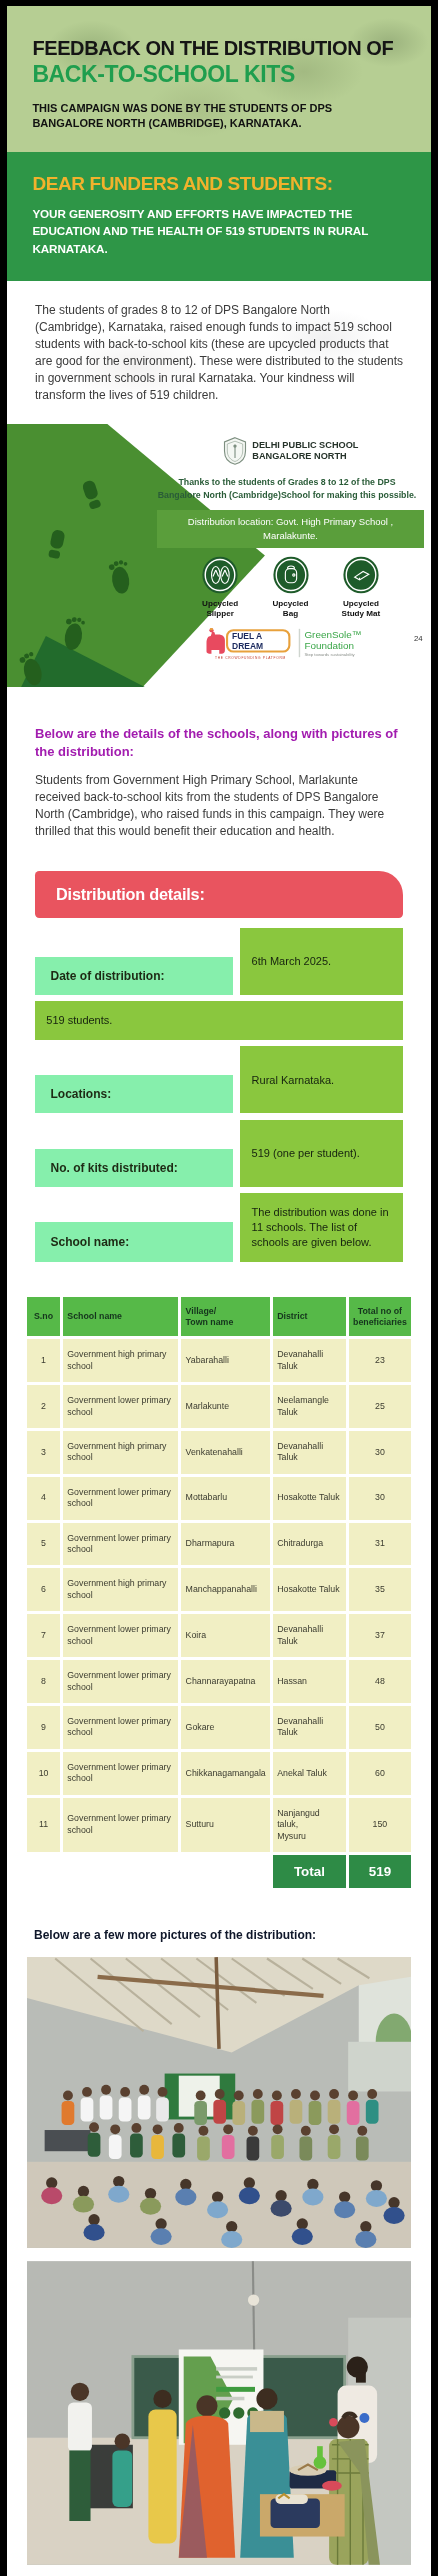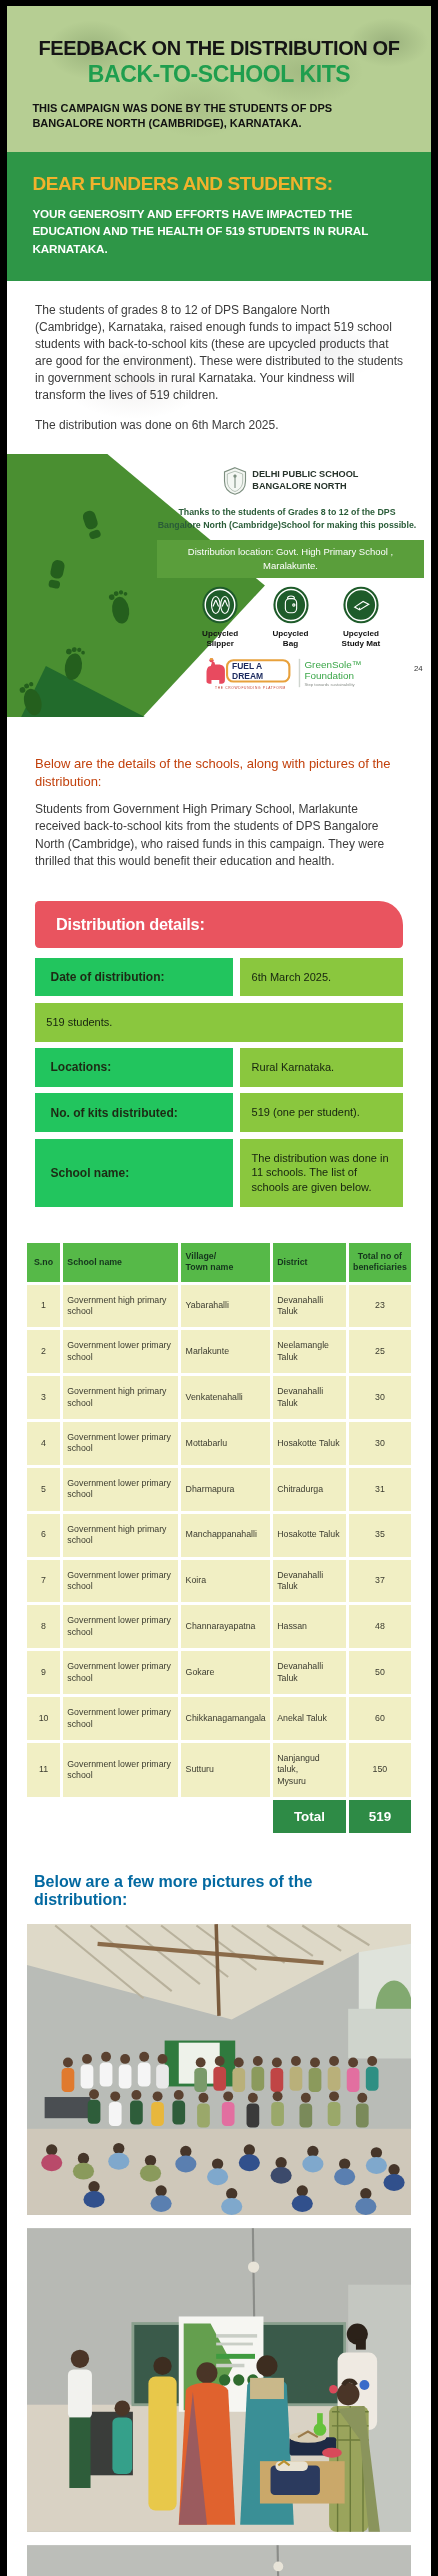--- a/index.html
+++ b/index.html
@@ -9,21 +9,21 @@
 
   
   .hero{background:#b6ce93;padding:30px 25.4px 21px 25.4px;position:relative;}
   .hero:before{content:"";position:absolute;inset:0;
     background:
       radial-gradient(64px 42px at 20% 30%,rgba(40,70,30,.20),transparent 70%),
       radial-gradient(85px 49px at 70% 45%,rgba(60,80,40,.16),transparent 70%),
       radial-gradient(57px 35px at 90% 25%,rgba(30,50,25,.18),transparent 70%),
       radial-gradient(71px 42px at 45% 70%,rgba(90,100,60,.12),transparent 70%);}
   .hero>*{position:relative;}
-  .hero h1{margin:0;font-size:20px;line-height:1.22;color:#151515;letter-spacing:-0.4px;font-weight:800;text-align:center;}
+  .hero h1{margin:0;font-size:20px;line-height:1.22;color:#151515;letter-spacing:-0.4px;font-weight:800;}
   .hero h1 .line2{color:#1f9e4e;font-size:23px;}
   .hero-sub{margin:12.7px 0 0 0;font-size:11px;font-weight:700;color:#111;line-height:1.35;}
 
   
   .greeting{background:#2e9647;padding:21px 25.4px 24px 25.4px;}
   .greeting h2{margin:0 0 10px 0;color:#f2b22c;font-size:19px;letter-spacing:-0.4px;font-weight:800;}
   .greeting p{margin:0;color:#fff;font-size:11.7px;font-weight:700;letter-spacing:-0.1px;line-height:1.5;}
 
   
   .intro{background:#fff;padding:21px 28px 20px 28px;}
@@ -51,47 +51,47 @@
   .stat-div{width:1.4px;background:#2e7d36;margin:2.8px 4.2px;}
   .loc-banner{background:#5a9e3b;color:#fff;font-size:9.5px;line-height:1.45;padding:5px 10px;margin-top:8.5px;}
   .items{display:flex;justify-content:center;gap:18.4px;margin-top:8.5px;}
   .item{width:52px;}
   .item-label{font-size:8.1px;font-weight:700;color:#111;line-height:1.25;margin-top:2.8px;}
   .logo-row{display:flex;align-items:center;justify-content:center;gap:5.7px;margin-top:7px;}
   .pagenum{position:absolute;right:1.4px;bottom:40px;font-size:7.8px;color:#333;}
 
   
   .details{padding:38px 28px 0 28px;background:#fff;}
-  .details h3{margin:0 0 11.3px 0;font-size:13px;font-weight:400;color:#c2410c;line-height:1.35;}
+  .details h3{margin:0 0 11.3px 0;font-size:13px;font-weight:700;color:#a21caf;line-height:1.35;}
   .details .para{margin:0;font-size:12px;color:#3b3b3b;line-height:1.42;}
   .red-banner{margin:31px 0 4px 0;background:#e9545f;border-radius:4.2px 24px 4.2px 4.2px;padding:14px 21px;}
   .red-banner span{color:#fff;font-size:16.3px;font-weight:800;letter-spacing:-0.2px;}
   .kv{margin-top:10px;}
   .kv-row{display:flex;gap:7px;margin-top:6.4px;}
-  .kv-label{flex:0 0 180px;background:#22c55e;padding:12px 2.8px 12px 15.5px;font-size:12px;font-weight:800;color:#1d2a14;display:flex;align-items:center;}
+  .kv-label{flex:0 0 180px;background:#86efac;padding:12px 2.8px 12px 15.5px;font-size:12px;font-weight:800;color:#1d2a14;display:flex;align-items:center;margin-top:29px;}
   .kv-value{flex:1;background:#8ac73e;padding:12px 11.3px;font-size:11px;color:#16230f;display:flex;align-items:center;line-height:1.35;}
 
   
   .schools{padding:32.5px 17px 0 17px;background:#fff;}
   .schools h2{margin:0 5.7px 7px 5.7px;font-size:24px;font-weight:800;letter-spacing:-0.7px;color:#151515;}
   table.schools-table{border-collapse:separate;border-spacing:3.5px;width:100%;}
   .schools-table th{background:#56b948;color:#15351d;font-size:8.8px;font-weight:700;padding:8.5px 4.2px;text-align:left;white-space:pre-line;line-height:1.25;vertical-align:middle;}
   .schools-table th:first-child{text-align:center;}
   .schools-table th:last-child{text-align:center;}
   .schools-table td{background:#f1efc4;color:#3c3c30;font-size:8.8px;padding:10px 4.2px;vertical-align:middle;line-height:1.3;}
   .schools-table td:first-child{text-align:center;width:27px;}
   .schools-table td:nth-child(5){text-align:center;}
   .schools-table col.c1{width:28px}.schools-table col.c2{width:139px}
   .schools-table col.c3{width:79px}.schools-table col.c4{width:78px}.schools-table col.c5{width:61px}
   .schools-table td.ghost{background:transparent;}
   .schools-table td.total-cell{background:#2e8b46;color:#fff;font-size:13.4px;font-weight:800;text-align:center;padding:7.8px 4.2px;margin-top:8px;}
 
   
   .pics{padding:37px 20px 18.4px 20px;background:#fff;}
-  .pics h3{margin:0 7px 15px 7px;font-size:16px;font-weight:800;color:#0369a1;}
+  .pics h3{margin:0 7px 15px 7px;font-size:12px;font-weight:800;color:#0f172a;}
   .photo{display:block;width:384px;margin:0 auto 12.7px auto;background:#ddd;}
 </style>
 </head>
 <body>
 
 <div class="sheet">
 
   <section class="hero">
     <h1>
       <span class="line1">FEEDBACK ON THE DISTRIBUTION OF</span><br>
@@ -100,21 +100,20 @@
     <p class="hero-sub">THIS CAMPAIGN WAS DONE BY THE STUDENTS OF DPS BANGALORE NORTH (CAMBRIDGE), KARNATAKA.</p>
   </section>
 
   <section class="greeting">
     <h2>DEAR FUNDERS AND STUDENTS:</h2>
     <p>YOUR GENEROSITY AND EFFORTS HAVE IMPACTED THE EDUCATION AND THE HEALTH OF 519 STUDENTS IN RURAL KARNATAKA.</p>
   </section>
 
   <section class="intro">
     <p>The students of grades 8 to 12 of DPS Bangalore North (Cambridge), Karnataka, raised enough funds to impact 519 school students with back-to-school kits (these are upcycled products that are good for the environment). These were distributed to the students in government schools in rural Karnataka. Your kindness will transform the lives of 519 children.</p>
-    <p>The distribution was done on 6th March 2025.</p>
   </section>
 
   <section class="cert">
     <svg class="cert-art" width="424" height="263" viewBox="0 0 600 372">
       <polygon points="0,0 142,0 365,186 192,372 0,372" fill="#4a8f31"></polygon>
       <polygon points="55,300 195,372 20,372" fill="#226b2c"></polygon>
       <g fill="#245f1d">
         <g transform="translate(120,100) rotate(-18)">
             <rect x="-9" y="-20" width="18" height="26" rx="8"></rect>
             <rect x="-8" y="9" width="16" height="11" rx="5"></rect>

